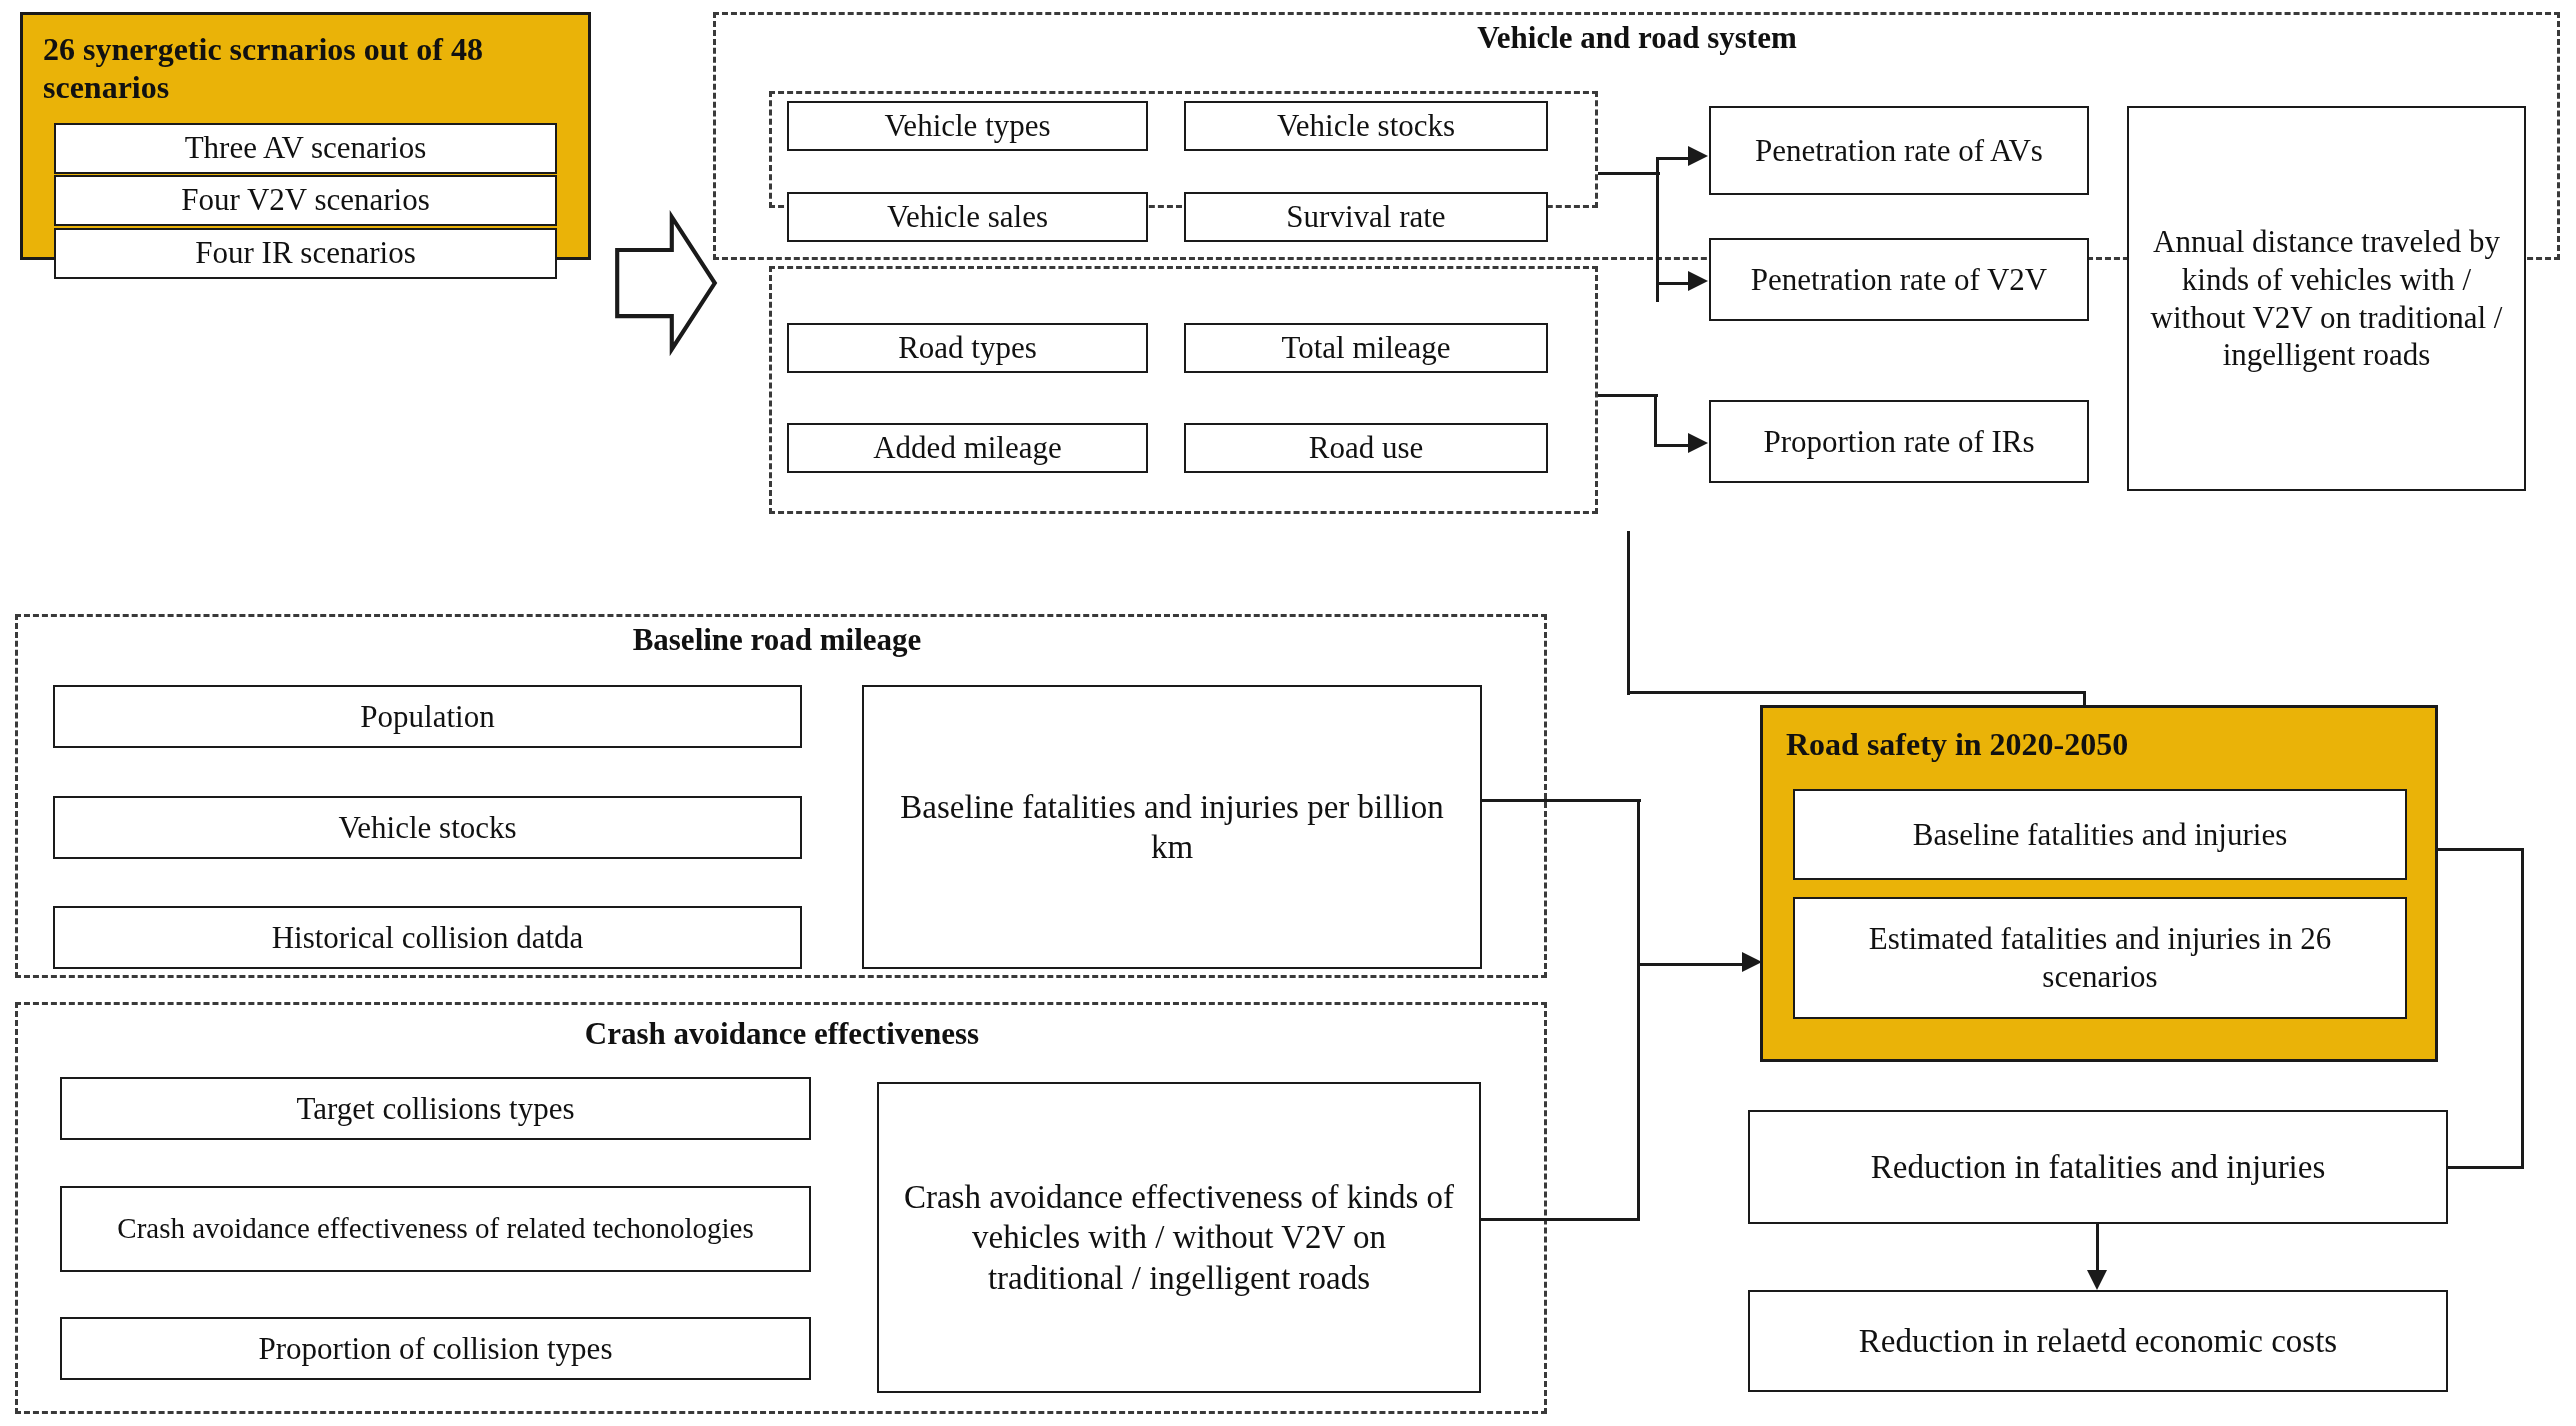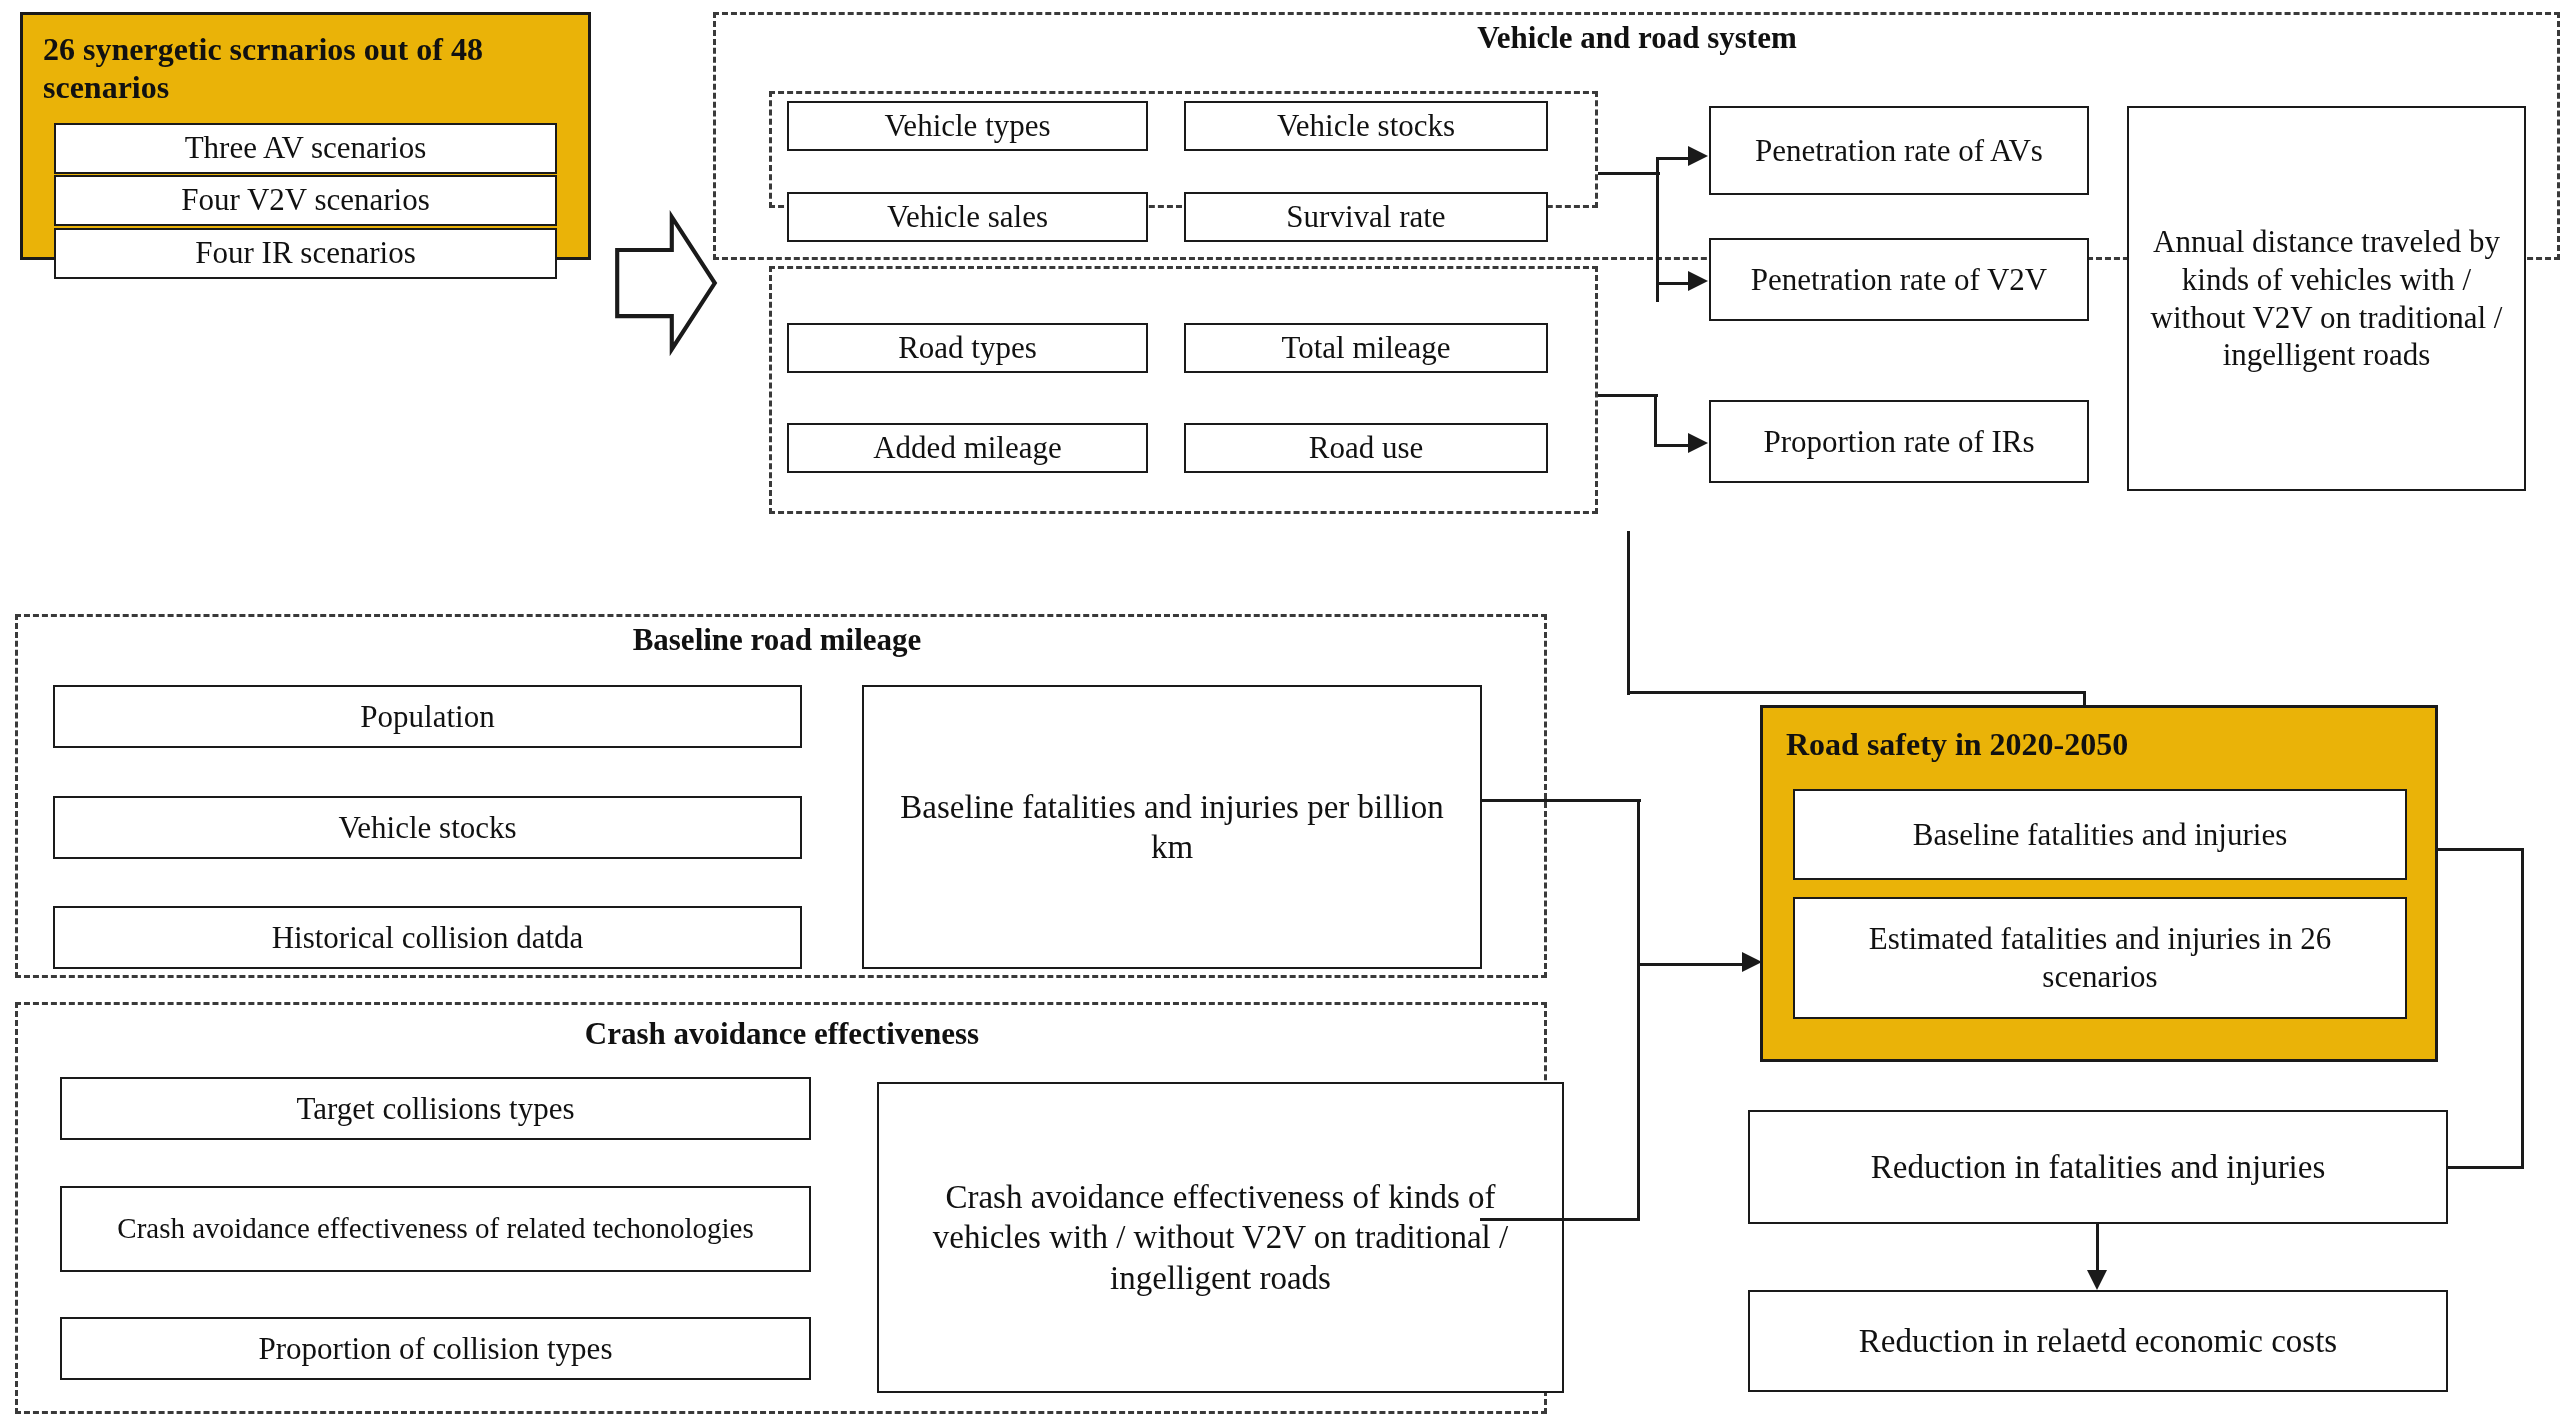--- a/index.html
+++ b/index.html
@@ -156,21 +156,21 @@
   <div class="abs node" style="left:862px;top:685px;width:620px;height:284px;font-size:33px;padding:0 21.5px;">Baseline fatalities and injuries per billion km</div>
 
   <div class="abs dashed-group" style="left:15px;top:1002px;width:1532px;height:412px;">
   </div>
   <div class="abs group-title" style="left:356px;top:1016px;width:852px;">Crash avoidance effectiveness</div>
 
   <div class="abs node" style="left:60px;top:1077px;width:751px;height:63px;">Target collisions types</div>
   <div class="abs node small" style="left:60px;top:1186px;width:751px;height:86px;padding:0 11.6px;">Crash avoidance effectiveness of related techonologies</div>
   <div class="abs node" style="left:60px;top:1317px;width:751px;height:63px;">Proportion of collision types</div>
 
-  <div class="abs node" style="left:877px;top:1082px;width:687px;height:311px;font-size:33px;padding:0 21.5px;">Crash avoidance effectiveness of kinds of vehicles with / without V2V on traditional / ingelligent roads</div>
+  <div class="abs node" style="left:877px;top:1082px;width:604px;height:311px;font-size:33px;padding:0 21.5px;">Crash avoidance effectiveness of kinds of vehicles with / without V2V on traditional / ingelligent roads</div>
 
   <div class="ln-h" style="left:1482px;top:799px;width:159px;"></div>
   <div class="ln-h" style="left:1480px;top:1218px;width:160px;"></div>
   <div class="ln-v" style="left:1637px;top:799px;height:422px;"></div>
   <div class="ln-h" style="left:1637px;top:963px;width:108px;"></div>
   <div class="arrow-r" style="left:1742px;top:952px;"></div>
 
   <div class="abs solid-group" style="left:1760px;top:705px;width:678px;height:357px;">
     <div class="abs panel-title" style="left:23px;top:16.5px;width:579px;">Road safety in 2020-2050</div>
 

